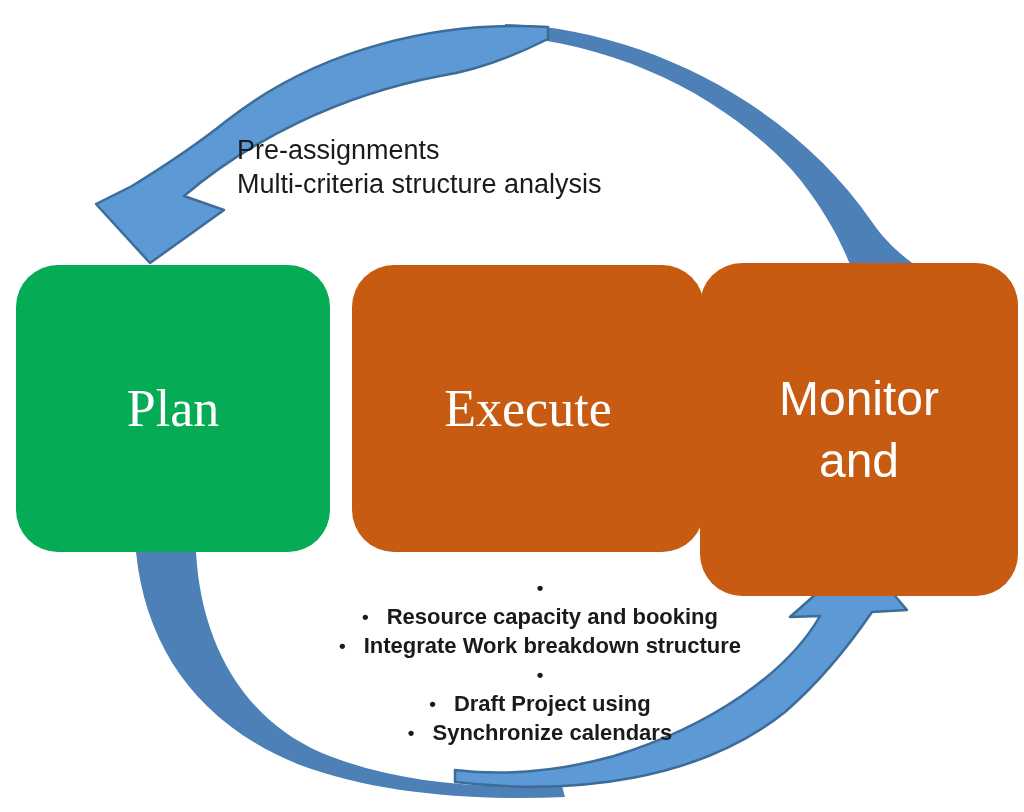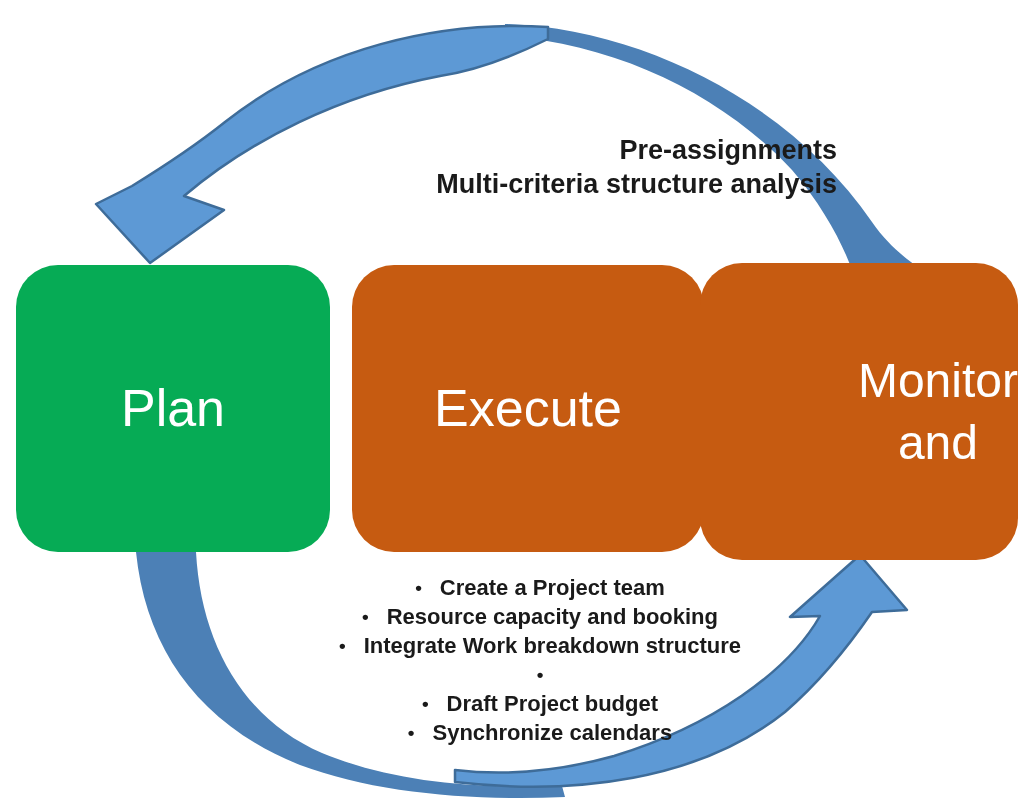--- a/index.html
+++ b/index.html
@@ -15,27 +15,27 @@
     stroke:var(--arrow-outline,#3E6C99);
     stroke-width:2.5;stroke-linejoin:round;
   }
   .box{
     position:absolute;z-index:2;border-radius:42px;
     display:flex;align-items:center;justify-content:center;
     color:var(--box-text,#fff);text-align:center;
   }
   .box-plan{left:16px;top:265px;width:314px;height:287px;background:var(--box-green,#06AB55);}
   .box-execute{left:352px;top:265px;width:352px;height:287px;background:var(--box-orange,#C65B11);}
-  .box-monitor{left:700px;top:263px;width:318px;height:297px;background:var(--box-orange,#C65B11);justify-content:flex-end;}
-  .box-label{font-size:52px;font-weight:400;line-height:1.1;}
+  .box-monitor{left:700px;top:263px;width:318px;height:333px;background:var(--box-orange,#C65B11);}
+  .box-label{font-size:52px;font-weight:400;line-height:1.1;font-family:Liberation Serif, serif;}
   .box-label-multi{font-size:48px;font-weight:400;line-height:62px;}
   .top-annotation{
     position:absolute;z-index:3;left:237px;top:133px;width:600px;
-    text-align:right;color:var(--text-black,#1a1a1a);
-    font-size:27px;font-weight:700;line-height:34px;
+    text-align:left;color:var(--text-black,#1a1a1a);
+    font-size:27px;font-weight:400;line-height:34px;
   }
   .bullet-list{
     position:absolute;z-index:3;left:240px;top:573px;width:600px;
     color:var(--text-black,#1a1a1a);font-size:22px;font-weight:700;
   }
   .bullet-line{
     display:flex;align-items:center;justify-content:center;
     gap:18px;line-height:29px;white-space:nowrap;
   }
   .bullet-dot{font-size:19px;line-height:29px;}
@@ -78,36 +78,35 @@
   <div class="box box-monitor">
     <div class="box-label-multi">
       <div>Monitor</div>
       <div>and</div>
     </div>
   </div>
 
   <div class="bullet-list">
     <div class="bullet-line">
       <span class="bullet-dot">•</span>
-      <span>Create a Project team</span>
     </div>
     <div class="bullet-line">
       <span class="bullet-dot">•</span>
       <span>Resource capacity and booking</span>
     </div>
     <div class="bullet-line">
       <span class="bullet-dot">•</span>
       <span>Integrate Work breakdown structure</span>
     </div>
     <div class="bullet-line">
       <span class="bullet-dot">•</span>
     </div>
     <div class="bullet-line">
       <span class="bullet-dot">•</span>
-      <span>Draft Project budget</span>
+      <span>Draft Project using</span>
     </div>
     <div class="bullet-line">
       <span class="bullet-dot">•</span>
       <span>Synchronize calendars</span>
     </div>
   </div>
 
 </div>
 
 </body></html>

